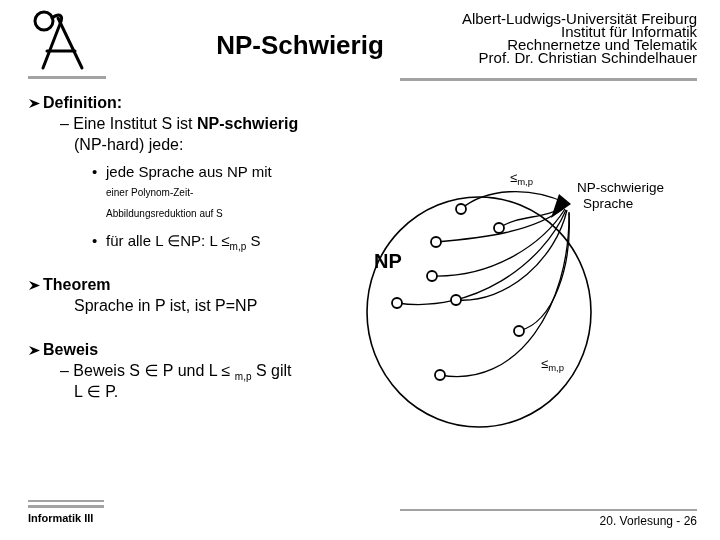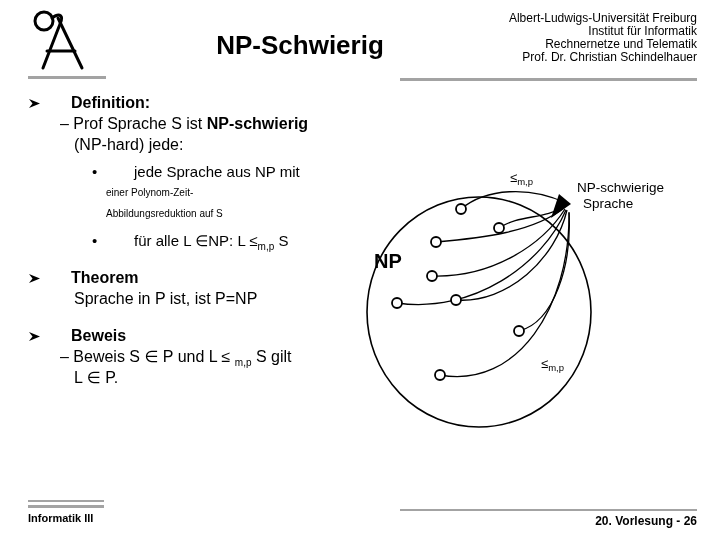--- a/index.html
+++ b/index.html
@@ -12,44 +12,44 @@
   .logo{position:absolute;left:30px;top:8px;width:58px;height:64px;}
   .rule{position:absolute;background:#a3a3a3;}
   .rule-logo{left:28px;top:76px;width:78px;height:3px;}
   .rule-head-right{left:400px;top:78px;width:297px;height:3px;}
   .title{
     position:absolute;left:160px;top:30px;width:280px;text-align:center;
     font-size:26px;font-weight:bold;letter-spacing:0px;white-space:nowrap;
   }
   .affiliation{
     position:absolute;right:23px;top:12px;text-align:right;
-    font-size:12px;line-height:13px;
+    font-size:15px;line-height:13px;
   }
   
   .content{position:absolute;left:28px;top:92px;width:336px;font-size:16px;}
-  .tline{line-height:21px;white-space:nowrap;gap:28px;}
+  .tline{line-height:21px;white-space:nowrap;}
   .h1-row{display:flex;align-items:center;font-weight:bold;}
   .h1-row .arrow{flex:0 0 13px;height:13px;margin-right:2px;margin-top:1px;}
   .mt{margin-top:6px;}
-  .mt2{margin-top:16px;}
+  .mt2{margin-top:23px;}
   .lvl2{padding-left:32px;}
   .lvl2c{padding-left:46px;}
   .lvl3{padding-left:64px;font-size:15px;display:flex;}
   .lvl3 .marker{flex:0 0 14px;}
   .lvl3c{padding-left:78px;font-size:10px;}
   sub{font-size:10px;line-height:0;}
   b{font-weight:bold;}
   
   .diagram{position:absolute;left:358px;top:146px;width:340px;height:300px;}
   
   .rule-foot-l1{left:28px;top:500px;width:76px;height:2px;}
   .rule-foot-l2{left:28px;top:505px;width:76px;height:3px;}
   .rule-foot-r{left:400px;top:509px;width:297px;height:2px;}
   .footer-left{position:absolute;left:28px;top:512px;font-size:11px;font-weight:bold;}
-  .footer-right{position:absolute;right:23px;top:514px;font-size:12px;font-weight:bold;white-space:nowrap;}
+  .footer-right{position:absolute;right:23px;top:514px;font-size:12px;font-weight:normal;white-space:nowrap;}
 </style>
 </head>
 <body>
 
 <div class="slide">
 
   <svg class="logo" viewBox="0 0 58 64">
     <g fill="none" stroke="#000" stroke-width="3" stroke-linecap="round">
       <circle cx="14" cy="13" r="9"></circle>
       <path d="M22,10 C30,4 34,8 30,16 L13,60"></path>
@@ -69,21 +69,21 @@
 
   <div class="content">
 
     <div class="tline h1-row">
       <svg class="arrow" viewBox="0 0 13 13">
         <polygon points="1,2 12,6.5 1,11 4.5,6.5" fill="#000"></polygon>
       </svg>
       <span>Definition:</span>
     </div>
 
-    <div class="tline lvl2"><span>– Prof Sprache S ist </span><b>NP-schwierig</b></div>
+    <div class="tline lvl2"><span>– Eine Institut S ist </span><b>NP-schwierig</b></div>
     <div class="tline lvl2c">(NP-hard) jede:</div>
 
     <div class="tline lvl3 mt">
       <span class="marker">•</span>
       <span>jede Sprache aus NP mit</span>
     </div>
     <div class="tline lvl3c">einer Polynom-Zeit-</div>
     <div class="tline lvl3c">Abbildungsreduktion auf S</div>
 
     <div class="tline lvl3 mt">

